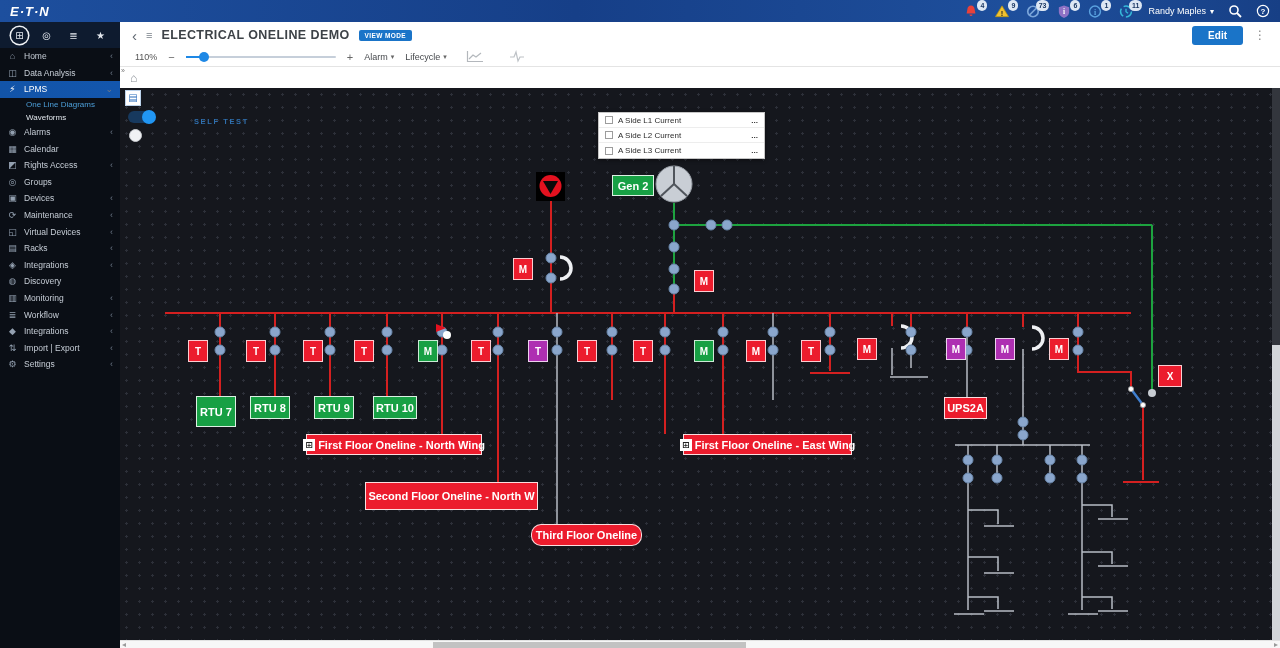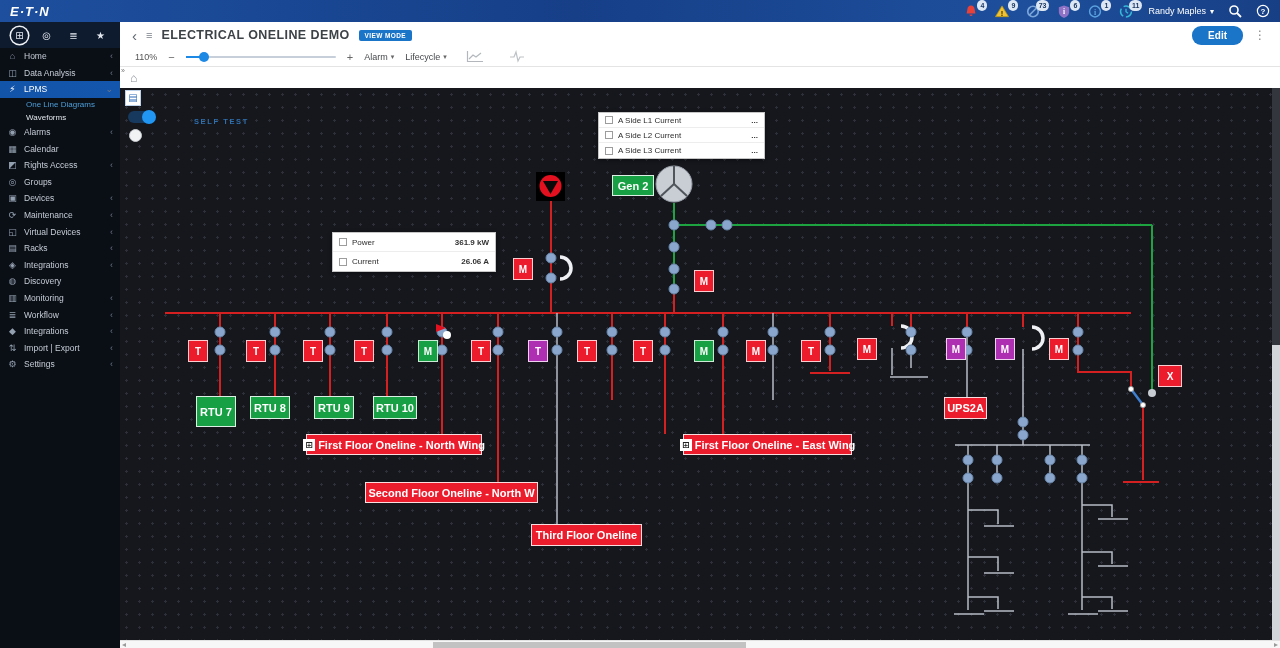--- a/index.html
+++ b/index.html
@@ -35,21 +35,21 @@
   .sub-item{height:13px;display:flex;align-items:center;padding-left:26px;font-size:8px;color:#dfe4ea;cursor:pointer;white-space:nowrap}
   .sub-item.active{color:#4d9fd9}
 
   
   .main{position:absolute;left:120px;top:22px;width:1160px;height:626px;background:#fff}
   .page-header{height:26px;display:flex;align-items:center;gap:9px;padding:0 12px}
   .back{color:#5f6770;font-size:15px;cursor:pointer;line-height:1}
   .burger{color:#7a828a;font-size:11px;cursor:pointer}
   .title{font-size:12.5px;font-weight:bold;color:#3d4247;letter-spacing:.4px}
   .mode-badge{background:#1a74c8;color:#fff;font-size:6.5px;font-weight:bold;padding:2px 6px;border-radius:2px;letter-spacing:.4px}
-  .edit-btn{margin-left:auto;background:#1a74c8;color:#fff;font-size:10px;font-weight:bold;border:none;border-radius:9px;
+  .edit-btn{margin-left:auto;background:#1a74c8;color:#fff;font-size:10px;font-weight:bold;border:none;border-radius:3px;
     padding:4px 16px;cursor:pointer}
   .kebab{color:#888;font-size:12px;cursor:pointer;padding:0 2px}
   .toolbar{height:19px;display:flex;align-items:center;gap:11px;padding:0 15px;border-bottom:1px solid #e4e4e4;font-size:9px;color:#555}
   .tool-minus,.tool-plus{font-size:11px;color:#666;cursor:pointer;line-height:1}
   .slider{position:relative;width:150px;height:2px;background:#c6cfda;border-radius:1px;cursor:pointer}
   .slider .fill{position:absolute;left:0;top:0;width:18px;height:2px;background:#1e88e5}
   .slider .knob{position:absolute;left:13px;top:-4px;width:10px;height:10px;border-radius:50%;background:#1e88e5}
   .dd{display:flex;align-items:center;gap:3px;font-size:9px;color:#46494d;cursor:pointer}
   .dd .caret{font-size:7px;color:#666}
   .tool-svg{cursor:pointer;opacity:.75}
@@ -455,32 +455,20 @@
         <span>A Side L2 Current</span>
         <span class="tt-val">...</span>
       </div>
       <div class="tt-row">
         <span class="cbx"></span>
         <span>A Side L3 Current</span>
         <span class="tt-val">...</span>
       </div>
     </div>
 
-    <div class="tt tt-lg" style="left:212px;top:144px;width:164px">
-      <div class="tt-row">
-        <span class="cbx"></span>
-        <span>Power</span>
-        <span class="tt-val">361.9 kW</span>
-      </div>
-      <div class="tt-row">
-        <span class="cbx"></span>
-        <span>Current</span>
-        <span class="tt-val">26.06 A</span>
-      </div>
-    </div>
   <div class="dev-box bx-red" style="left: 393px; top: 170px; width: 20px; height: 22px;">M</div>
       <div class="dev-box bx-red" style="left: 574px; top: 182px; width: 20px; height: 22px;">M</div>
       <div class="dev-box bx-red" style="left: 68px; top: 252px; width: 20px; height: 22px;">T</div>
       <div class="dev-box bx-red" style="left: 126px; top: 252px; width: 20px; height: 22px;">T</div>
       <div class="dev-box bx-red" style="left: 183px; top: 252px; width: 20px; height: 22px;">T</div>
       <div class="dev-box bx-red" style="left: 234px; top: 252px; width: 20px; height: 22px;">T</div>
       <div class="dev-box bx-green" style="left: 298px; top: 252px; width: 20px; height: 22px;">M</div>
       <div class="dev-box bx-red" style="left: 351px; top: 252px; width: 20px; height: 22px;">T</div>
       <div class="dev-box bx-purple" style="left: 408px; top: 252px; width: 20px; height: 22px;">T</div>
       <div class="dev-box bx-red" style="left: 457px; top: 252px; width: 20px; height: 22px;">T</div>
@@ -505,24 +493,24 @@
       <div class="dlabel lb-green" style="left: 194px; top: 308px; width: 40px; height: 23px;">
         <span>RTU 9</span>
       </div>
       <div class="dlabel lb-green" style="left: 253px; top: 308px; width: 44px; height: 23px;">
         <span>RTU 10</span>
       </div>
       <div class="dlabel lb-red" style="left: 186px; top: 346px; width: 176px; height: 21px;">
         <span class="lbl-ico">⊞</span>
         <span>First Floor Oneline - North Wing</span>
       </div>
-      <div class="dlabel lb-red" style="left: 245px; top: 394px; width: 173px; height: 21px;">
+      <div class="dlabel lb-red" style="left: 245px; top: 394px; width: 173px; height: 28px;">
         <span>Second Floor Oneline - North W</span>
       </div>
-      <div class="dlabel lb-red" style="left: 411px; top: 436px; width: 111px; height: 22px;">
+      <div class="dlabel lb-red" style="left: 411px; top: 436px; width: 111px; height: 22px; border-radius: 10px;">
         <span>Third Floor Oneline</span>
       </div>
       <div class="dlabel lb-red" style="left: 563px; top: 346px; width: 169px; height: 21px;">
         <span class="lbl-ico">⊞</span>
         <span>First Floor Oneline - East Wing</span>
       </div>
       <div class="dlabel lb-red" style="left: 824px; top: 309px; width: 43px; height: 22px; text-align: center;">
         <span>UPS2A</span>
       </div>
     </div>

